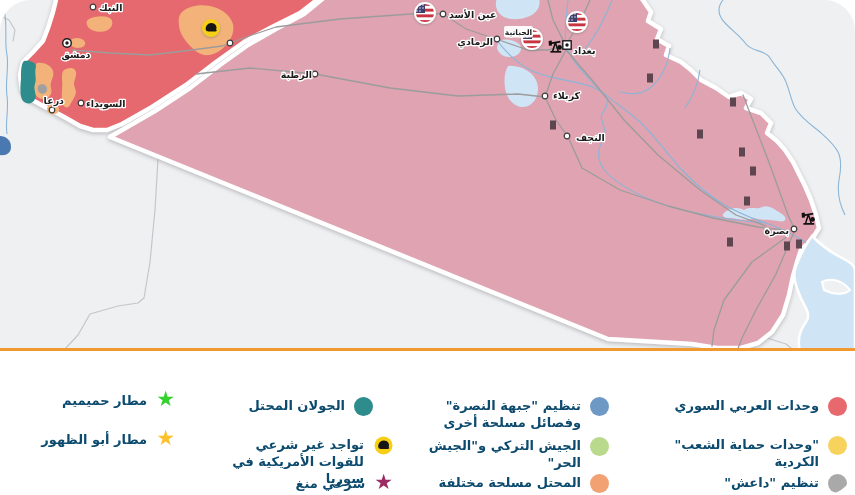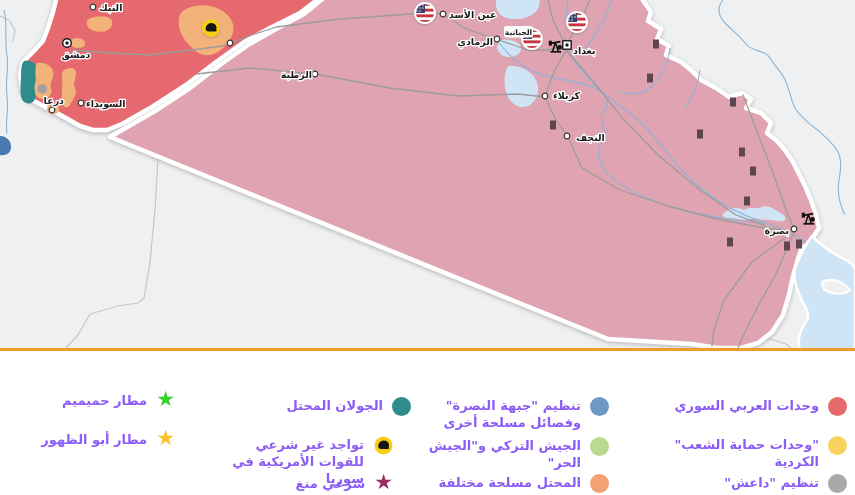--- a/index.html
+++ b/index.html
@@ -1,29 +1,29 @@
 <!DOCTYPE html>
 <html><head>
 <meta charset="utf-8">
 <style>
   html,body{margin:0;padding:0;background:#ffffff;}
   #stage{position:relative;width:855px;height:495px;overflow:hidden;background:#ffffff;
-         font-family:"DejaVu Sans",sans-serif;}
+         font-family:"DejaVu Sans",sans-serif;border-radius:31px;}
   #mapwrap{position:absolute;left:0;top:0;width:855px;height:351px;}
   svg{display:block;}
   .lbl{font-family:"DejaVu Sans",sans-serif;font-weight:bold;font-size:9.5px;fill:#1b1b1b;
        stroke:#ffffff;stroke-width:2.6px;paint-order:stroke;stroke-linejoin:round;}
   .lbl-small{font-size:7.6px;}
   .river{fill:none;stroke-width:1.1;}
   .road{fill:none;stroke-width:1.3;stroke-linecap:round;stroke-linejoin:round;}
   .borderline{fill:none;stroke-width:1.2;stroke-linecap:round;stroke-linejoin:round;}
   #legend{position:absolute;left:0;top:351px;width:855px;height:144px;background:#ffffff;
           direction:rtl;}
   .li{position:absolute;display:flex;align-items:flex-start;gap:9px;direction:rtl;}
-  .li .txt{font-weight:bold;font-size:13px;line-height:17px;color:#8b5cf6;text-align:right;}
+  .li .txt{font-weight:bold;font-size:13px;line-height:17px;color:#0c4a6e;text-align:right;}
   .dot{width:19px;height:19px;border-radius:50%;flex:0 0 auto;margin-top:0px;}
   .star{font-size:21px;line-height:18px;flex:0 0 auto;margin-top:-2px;}
   .hicon{flex:0 0 auto;margin-top:-1px;}
 </style>
 </head>
 <body>
 
 <div id="stage">
   <div id="mapwrap">
     <svg width="855" height="351" viewBox="0 0 855 351">
@@ -244,21 +244,21 @@
     </div>
     <div class="li" style="right:246px;top:86px;width:185px">
       <span class="dot" style="background: rgb(185, 217, 141);"></span>
       <span class="txt">الجيش التركي و"الجيش الحر"</span>
     </div>
     <div class="li" style="right:246px;top:123px;width:185px">
       <span class="dot" style="background: rgb(242, 161, 115);"></span>
       <span class="txt">المحتل مسلحة مختلفة</span>
     </div>
 
-    <div class="li" style="right:444px;top:46px;width:170px">
+    <div class="li" style="right:482px;top:46px;width:170px">
       <span class="dot" style="background: rgb(46, 140, 141);"></span>
       <span class="txt">الجولان المحتل</span>
     </div>
     <div class="li" style="right:461px;top:85px;width:168px">
       <span class="hicon">
           <svg width="21" height="21" viewBox="-10.5 -10.5 21 21">
             <use href="#helmet-badge"></use>
           </svg>
         </span>
       <span class="txt">تواجد غير شرعي للقوات الأمريكية في سوريا</span>

